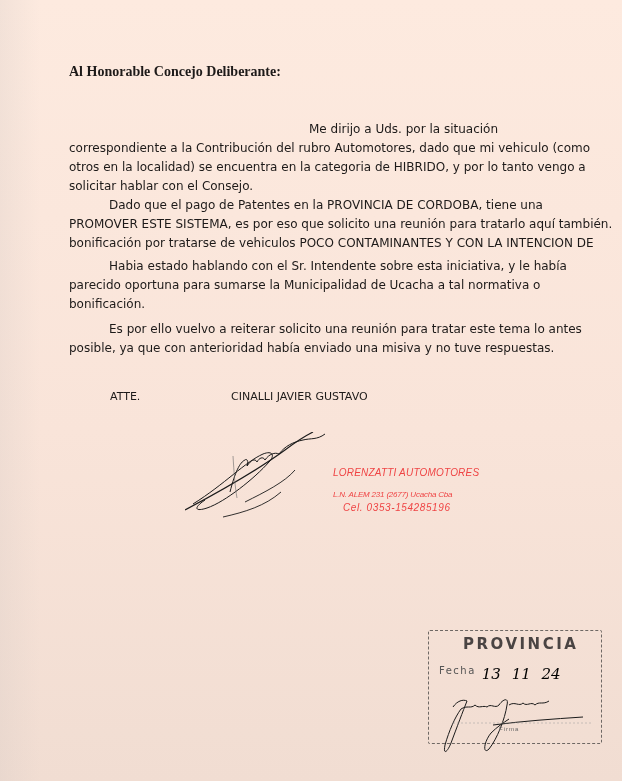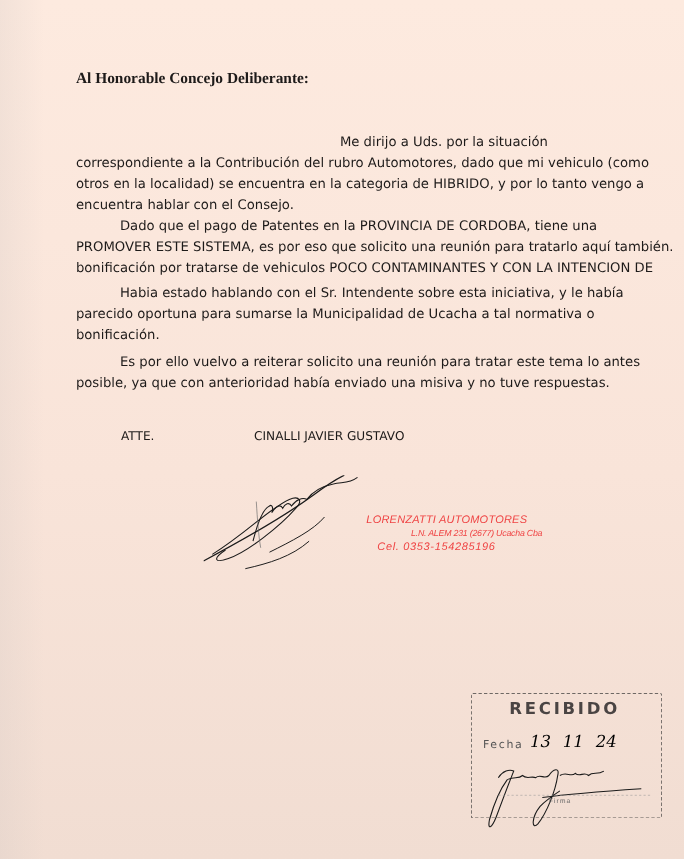--- a/index.html
+++ b/index.html
@@ -30,51 +30,51 @@
   .closing { position: absolute; top: 390px; font-family: "DejaVu Sans", sans-serif; font-size: 11px; }
   .atte { left: 110px; }
   .signer { left: 231px; }
   .signature { position: absolute; left: 185px; top: 432px; width: 150px; height: 100px; }
   .company-stamp {
     position: absolute; left: 333px; top: 467px; width: 160px;
     font-family: "Liberation Sans Narrow", "Liberation Sans", sans-serif;
     font-style: italic; color: #ef4444;
   }
   .company-name { font-size: 10px; letter-spacing: 0.2px; display:block; }
-  .company-address { font-size: 8px; display:block; margin-top: 2px; letter-spacing: -0.2px; text-align: right; }
+  .company-address { font-size: 8px; display:block; margin-top: 12px; letter-spacing: -0.2px; }
   .company-phone { font-size: 10px; display:block; margin-top: 3px; padding-left: 10px; letter-spacing: 0.6px; font-style: italic; }
   .received-stamp {
     position: absolute; left: 428px; top: 630px; width: 172px; height: 112px;
     border: 1px dashed #6e6864; border-radius: 2px;
   }
   .received-title {
     position: absolute; left: 34px; top: 4px;
     font-family: "DejaVu Sans", sans-serif; font-weight: bold;
     font-size: 15px; letter-spacing: 2.5px; color: #4a4443;
   }
-  .fecha-row { position: absolute; left: 10px; top: 34px; display: flex; align-items: flex-end; gap: 6px; }
+  .fecha-row { position: absolute; left: 10px; top: 34px; display: flex; align-items: flex-start; gap: 6px; }
   .fecha-label { font-family: "DejaVu Sans", sans-serif; font-size: 10px; letter-spacing: 1.5px; color: #555; }
   .fecha-value { font-family: "DejaVu Serif", serif; font-size: 15px; color: #000000; font-style: italic; word-spacing: 6px; }
   .received-sign { position: absolute; left: 4px; top: 52px; width: 170px; height: 80px; }
   .firma-label { position: absolute; left: 70px; top: 95px; font-size: 6px; color: #666; letter-spacing: 1px; }
   .shade { position:absolute; left:0; top:0; width:40px; height:781px; background: linear-gradient(90deg, rgba(210,200,195,0.25), rgba(0,0,0,0)); }
 </style>
 </head>
 <body>
 
 <div class="page">
   <div class="shade"></div>
 
   <div class="title">Al Honorable Concejo Deliberante:</div>
 
   <div class="body-text p1">
     <span class="line indent-big">Me dirijo a Uds. por la situación</span>
     <span class="line">correspondiente a la Contribución del rubro Automotores, dado que mi vehiculo (como</span>
     <span class="line">otros en la localidad) se encuentra en la categoria de HIBRIDO, y por lo tanto vengo a</span>
-    <span class="line">encuentra hablar con el Consejo.</span>
+    <span class="line">solicitar hablar con el Consejo.</span>
   </div>
 
   <div class="body-text p2">
     <span class="line indent">Dado que el pago de Patentes en la PROVINCIA DE CORDOBA, tiene una</span>
     <span class="line">PROMOVER ESTE SISTEMA, es por eso que solicito una reunión para tratarlo aquí también.</span>
     <span class="line">bonificación por tratarse de vehiculos POCO CONTAMINANTES Y CON LA INTENCION DE</span>
   </div>
 
   <div class="body-text p3">
     <span class="line indent">Habia estado hablando con el Sr. Intendente sobre esta iniciativa, y le había</span>
@@ -99,21 +99,21 @@
     <path d="M48,24 C49,40 50,55 52,66" stroke="#666" stroke-width="0.6" fill="none"></path>
   </svg>
 
   <div class="company-stamp">
     <span class="company-name">LORENZATTI AUTOMOTORES</span>
     <span class="company-address">L.N. ALEM 231 (2677) Ucacha Cba</span>
     <span class="company-phone">Cel. 0353-154285196</span>
   </div>
 
   <div class="received-stamp">
-    <div class="received-title">RECIBIDO</div>
+    <div class="received-title">PROVINCIA</div>
     <div class="fecha-row">
       <span class="fecha-label">Fecha</span>
       <span class="fecha-value">13 11 24</span>
     </div>
     <svg class="received-sign" viewBox="0 0 170 80">
       <path d="M20,24 C24,18 30,16 34,18 C30,28 24,44 18,60 C14,70 10,72 12,62 C16,48 22,34 28,26" stroke="#1b1b1b" stroke-width="1" fill="none"></path>
       <path d="M28,26 C34,22 38,26 42,22 C46,26 50,22 54,24 C58,20 62,26 66,22 C70,16 76,14 74,22 C72,36 64,56 56,66 C50,72 50,60 58,50 C64,44 70,40 76,36" stroke="#1b1b1b" stroke-width="1" fill="none"></path>
       <path d="M76,22 C82,18 86,24 90,20 C94,24 98,18 102,22 C106,18 110,22 116,18" stroke="#1b1b1b" stroke-width="1" fill="none"></path>
       <path d="M60,42 C90,38 120,36 150,34" stroke="#1b1b1b" stroke-width="1" fill="none"></path>
       <path d="M20,40 L160,40" stroke="#999" stroke-width="0.5" stroke-dasharray="2,2" fill="none"></path>

